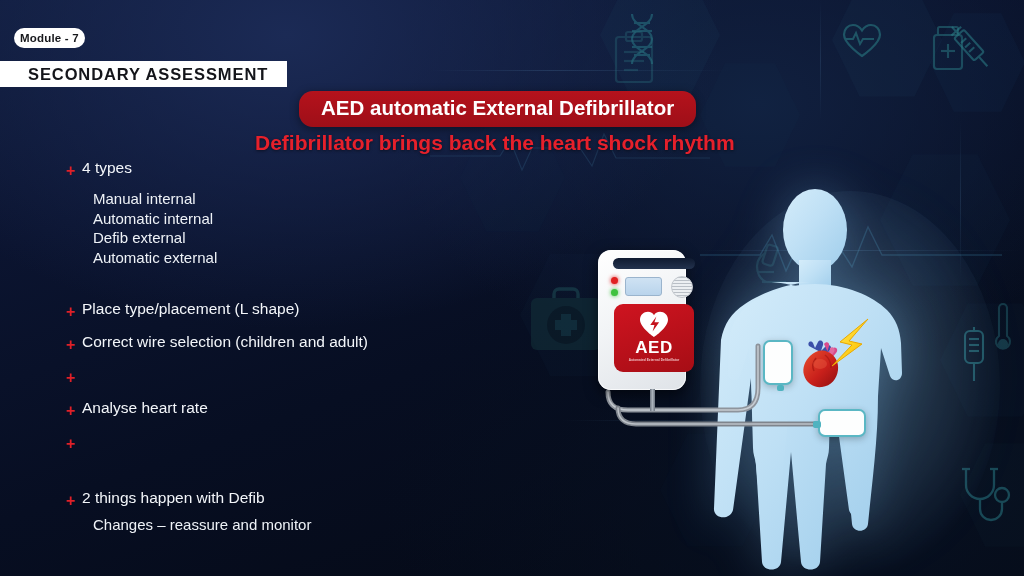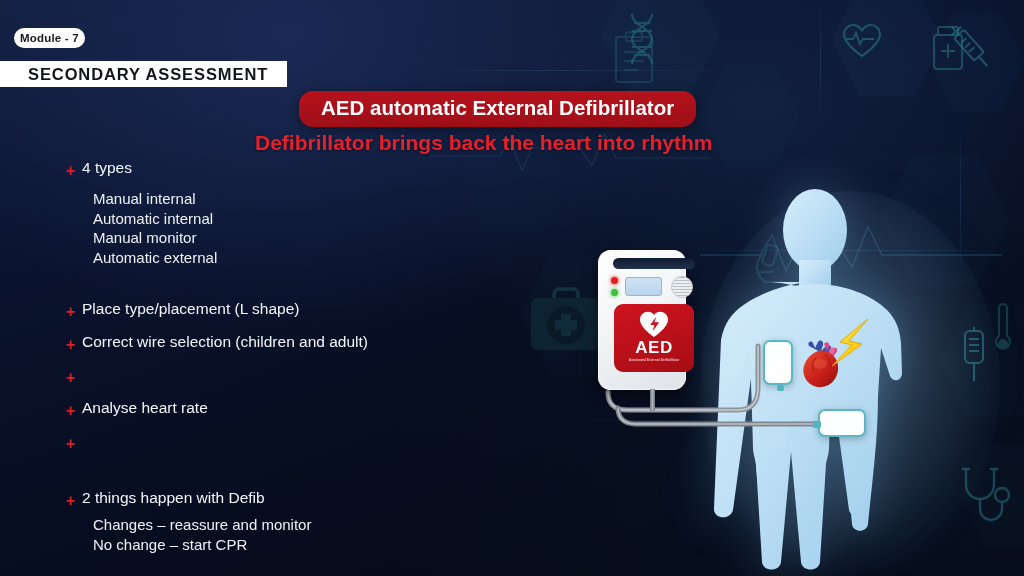--- a/index.html
+++ b/index.html
@@ -259,32 +259,32 @@
   </div>
 
   <div id="module-badge">Module - 7</div>
   <div id="section-bar">
     <span>SECONDARY ASSESSMENT</span>
   </div>
 
   <div id="title-banner">
     <span>AED automatic External Defibrillator</span>
   </div>
-  <div id="subtitle">Defibrillator brings back the heart into rhythm</div>
+  <div id="subtitle">Defibrillator brings back the heart shock rhythm</div>
 
   <div id="content">
 
     <div class="bullet">
       <span class="plus">+</span>
       <span class="btext">4 types</span>
     </div>
     <div class="gap-sm"></div>
     <div class="sub">Manual internal</div>
     <div class="sub">Automatic internal</div>
-    <div class="sub">Manual monitor</div>
+    <div class="sub">Defib external</div>
     <div class="sub">Automatic external</div>
 
     <div class="gap-md" style="height:32px;"></div>
 
     <div class="bullet row-sp">
       <span class="plus">+</span>
       <span class="btext">Place type/placement (L shape)</span>
     </div>
     <div class="bullet row-sp">
       <span class="plus">+</span>
@@ -302,21 +302,20 @@
     </div>
 
     <div class="gap-md" style="height:24px;"></div>
 
     <div class="bullet">
       <span class="plus">+</span>
       <span class="btext">2 things happen with Defib</span>
     </div>
     <div class="gap-sm" style="height:6px;"></div>
     <div class="sub">Changes – reassure and monitor</div>
-    <div class="sub">No change – start CPR</div>
   </div>
 
   <div id="figure">
     <svg width="324" height="390" viewBox="0 0 324 390" fill="none">
       <defs>
         <linearGradient id="bodyG" x1="0" y1="0" x2="1" y2="1">
           <stop offset="0%" stop-color="#d4ecfa"></stop>
           <stop offset="45%" stop-color="#bfe0f5"></stop>
           <stop offset="100%" stop-color="#9fcdeb"></stop>
         </linearGradient>

